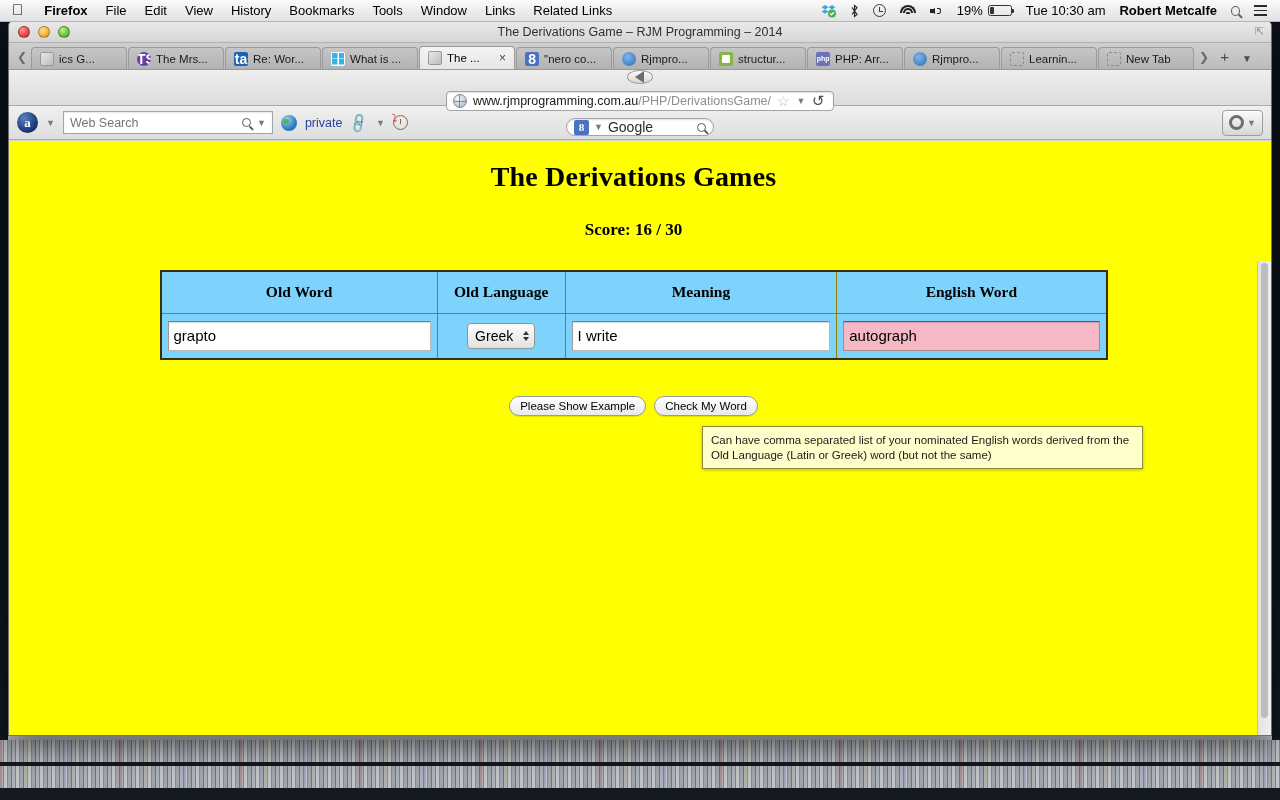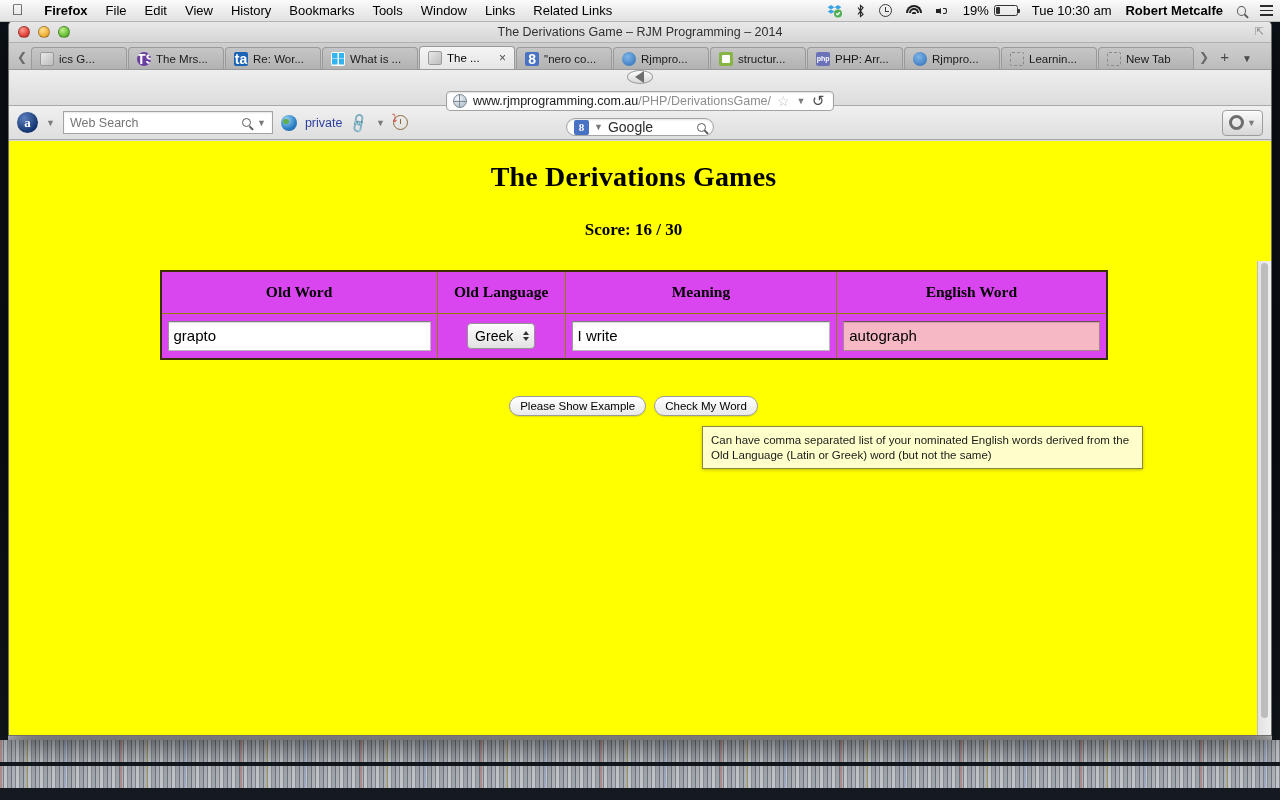--- a/index.html
+++ b/index.html
@@ -38,21 +38,21 @@
     position: absolute; top: 0; left: 0; width: 1280px; height: 22px;
     background: linear-gradient(180deg,#fbfbfb 0%,#ededed 50%,#e2e2e2 100%);
     border-bottom: 1px solid #b4b4b4;
     display: flex; align-items: center;
     font-size: 13px; color: #000;
     z-index: 60;
   }
   #menubar .apple { padding: 0 12px 0 12px; font-size: 15px; line-height: 1; position: relative; top: -1px; }
   #menubar .mi { padding: 0 9px; white-space: nowrap; }
   #menubar .mi.bold { font-weight: bold; }
-  #menubar .right { margin-left: auto; display: flex; align-items: center; padding-right: 0; }
+  #menubar .right { margin-left: auto; display: flex; align-items: center; padding-right: 6px; }
   #menubar .right .si { padding: 0 7px; display: flex; align-items: center; white-space: nowrap; }
   .ic-tm { width: 13px; height: 13px; border: 1.6px solid #3a3a3a; border-radius: 50%; position: relative; }
   .ic-tm:before { content:""; position:absolute; left:5px; top:2px; width:1.4px; height:5px; background:#3a3a3a; }
   .ic-tm:after { content:""; position:absolute; left:5.5px; top:6px; width:3.5px; height:1.4px; background:#3a3a3a; }
   .ic-wifi { width: 16px; height: 12px; position: relative; }
   .ic-wifi i { position: absolute; border: 2px solid #222; border-bottom: none;
     border-radius: 50% 50% 0 0 / 100% 100% 0 0; left: 50%; transform: translateX(-50%); }
   .ic-wifi i.a { width: 16px; height: 8px; top: 0; }
   .ic-wifi i.b { width: 10px; height: 5px; top: 3.5px; }
   .ic-wifi i.c { width: 4px; height: 2px; top: 7px; border-width: 2px; }
@@ -250,21 +250,21 @@
     text-align: center; font-family: "Liberation Serif", serif;
     font-size: 17px; font-weight: bold; color: #000; margin-top: 27px;
   }
   #game-table {
     margin: 30px auto 0; border-collapse: collapse;
     border: 2px solid #3a2f00; background: #ffff00;
     width: 948px;
   }
   #game-table th, #game-table td {
     border: 1px solid #8f8000; padding: 0;
-    background: #d946ef;
+    background: #7dd3fc;
   }
   #game-table th {
     font-family: "Liberation Serif", serif; font-size: 15.5px; font-weight: bold;
     color: #000; height: 42px; text-align: center;
   }
   #game-table td { height: 46px; padding: 4px 6px; vertical-align: middle; }
   .col-oldword { width: 277px; }
   .col-oldlang { width: 128px; }
   .col-meaning { width: 272px; }
   .col-engword { width: 270px; }

